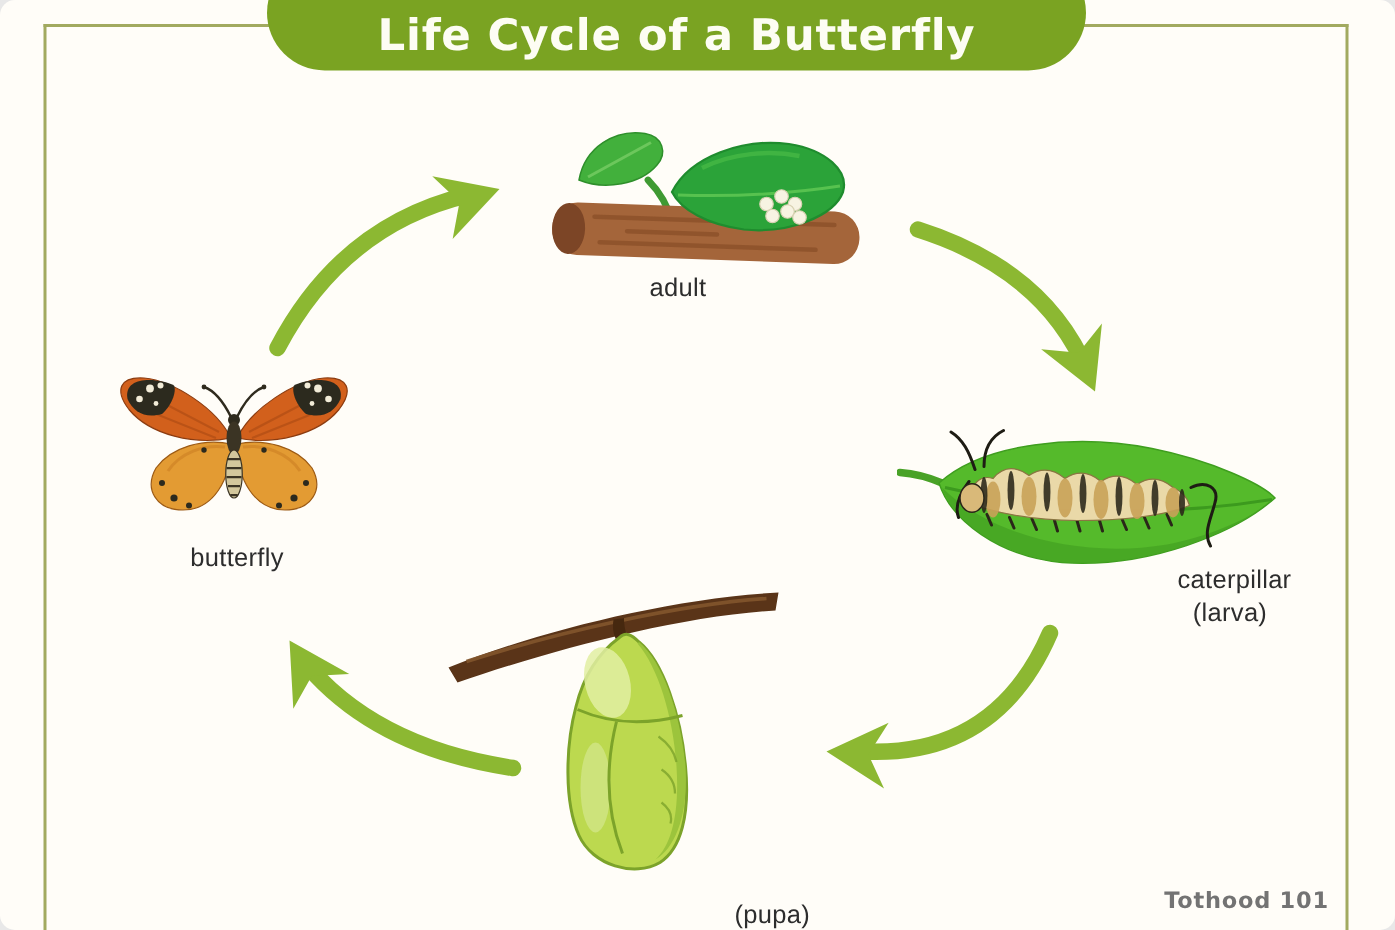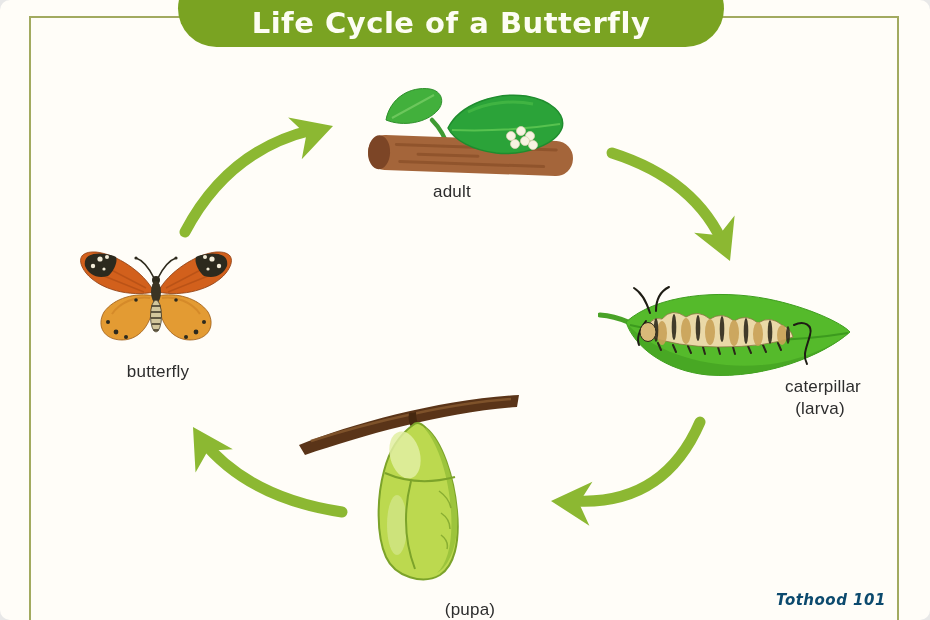--- a/index.html
+++ b/index.html
@@ -22,22 +22,22 @@
     color:#fdfdf3;letter-spacing:.5px;white-space:nowrap;
   }
   .art{position:absolute;z-index:3;}
   .arrows{position:absolute;left:0;top:0;z-index:2;}
   .lbl{
     position:absolute;z-index:4;font-size:17px;color:#2d2d2d;
     text-align:center;letter-spacing:.2px;line-height:20px;
   }
   .watermark{
     position:absolute;left:776px;top:591px;width:110px;z-index:4;
-    font-family:"DejaVu Sans",sans-serif;font-style:italic;font-weight:700;
-    font-size:15px;color:#0c4a6e;text-align:center;letter-spacing:.5px;
+    font-family:"DejaVu Sans",sans-serif;font-weight:700;
+    font-size:15px;color:#737373;text-align:center;letter-spacing:.5px;
   }
 </style>
 </head>
 <body>
 
 <div class="canvas">
 
   <div class="frame"></div>
 
   <div class="banner">
@@ -173,19 +173,19 @@
         <path d="M -4.5 20 H 4.5 M -5 26 H 5 M -5 32 H 5 M -4 38 H 4 M -2.5 44 H 2.5" stroke="#3b3424" stroke-width="1.5"></path>
       </g>
     </g>
   </svg>
 
   <div class="lbl" style="left:392px;top:182px;width:120px;">adult</div>
 
   <div class="lbl" style="left:743px;top:377px;width:160px;">caterpillar</div>
   <div class="lbl" style="left:740px;top:399px;width:160px;">(larva)</div>
 
-  <div class="lbl" style="left:400px;top:600px;width:140px;">(pupa)</div>
+  <div class="lbl" style="left:400px;top:600px;width:140px;text-align:right;">(pupa)</div>
 
   <div class="lbl" style="left:88px;top:362px;width:140px;">butterfly</div>
 
   <div class="watermark">Tothood 101</div>
 
 </div>
 
 </body></html>

